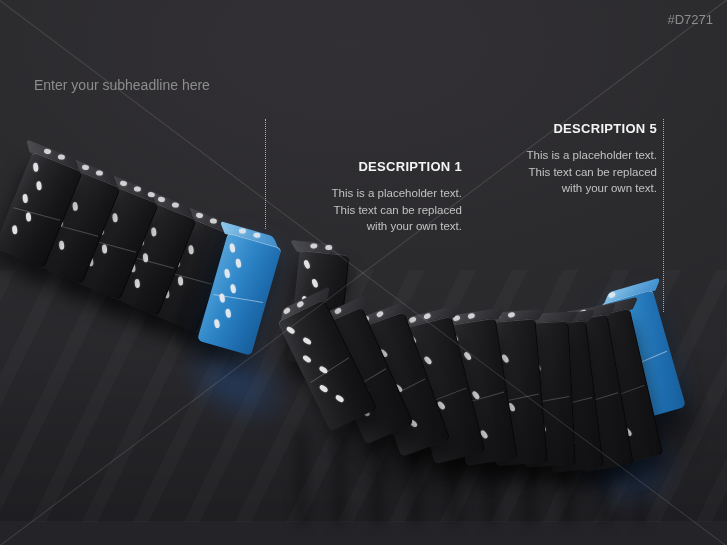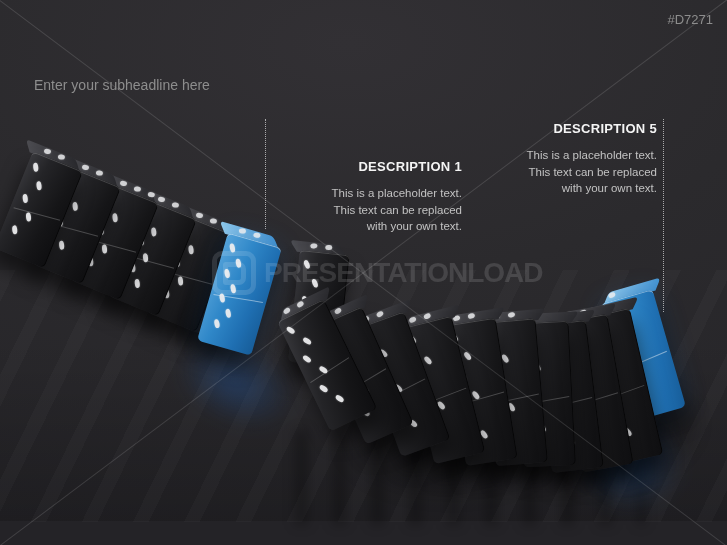--- a/index.html
+++ b/index.html
@@ -331,24 +331,20 @@
           <i class="pip" style="left: 20px; top: 73.2857px;"></i>
           <i class="pip" style="left: 12px; top: 86.1429px;"></i>
         </div>
         <i class="pip tpip" style="left: 10px;"></i>
         <i class="pip tpip" style="left: 25px;"></i>
       </div>
     </div>
 
   <div class="diag diag-1"></div>
   <div class="diag diag-2"></div>
-  <div class="wm">
-    <div class="wm-logo"></div>
-    <div class="wm-text">PRESENTATIONLOAD</div>
-  </div>
 
   <div class="hdr-tag">#D7271</div>
   <div class="subtitle">Enter your subheadline here</div>
 
   <div class="leader leader-1"></div>
   <div class="leader leader-2"></div>
 
   <div class="desc desc-1">
     <div class="desc-h">DESCRIPTION 1</div>
     <div class="desc-b">This is a placeholder text.<br>This text can be replaced<br>with your own text.</div>

